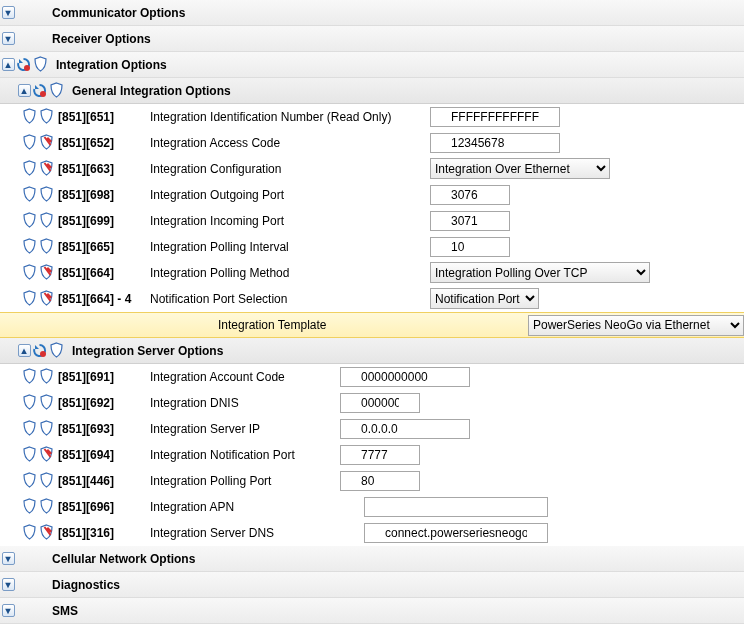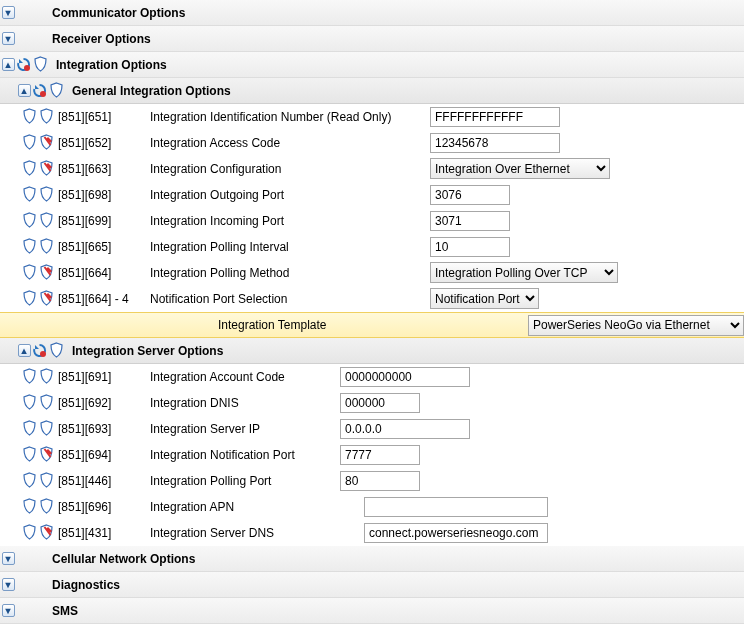--- a/index.html
+++ b/index.html
@@ -32,28 +32,28 @@
   .template-row {
     background: linear-gradient(#fff9d8,#fff1b8);
     border-top: 1px solid #f0d060;
     border-bottom: 1px solid #f0d060;
     gap: 30px;
   }
   .cell-expand { width: 16px; display:flex; justify-content:center; align-items:center; }
   .cell-icons { display:flex; align-items:center; gap:2px; padding:0 4px 0 0; }
   .cell-icons.indent2 { padding-left: 6px; }
   .cell-label { flex: 0 0 auto; padding-right:8px; }
-  .codecol { width: 92px; flex:0 0 92px; }
+  .codecol { width: 92px; flex:0 0 92px;font-weight:bold; }
   .desccol { flex: 0 0 auto; }
   .gen .desccol { width: 280px; }
   .srv .desccol { width: 190px; }
   .cell-val { flex: 0 0 auto; }
   input[type="text"] {
     font: inherit;
-    padding: 2px 4px;
+    padding: 2px 20px;
     border: 1px solid #a7a7a7;
     height: 20px;
   }
   .w130 { width: 130px; }
   .w80 { width: 80px; }
   .w220 { width: 184px; margin-left: 24px; }
   select {
     font: inherit;
     border: 1px solid #a7a7a7;
     height: 21px;
@@ -269,21 +269,21 @@
           </svg>
         </span>
       <span class="shield">
           <svg width="15" height="16" viewBox="0 0 15 16">
             <use href="#shield-red"></use>
           </svg>
         </span>
     </div>
     <div class="cell-label codecol">[851][664]</div>
     <div class="cell-label desccol">Integration Polling Method</div>
-    <div class="cell-val"><select style="width:188px"><option>Integration Polling Over TCP</option></select></div>
+    <div class="cell-val"><select style="width:220px"><option>Integration Polling Over TCP</option></select></div>
   </div>
     <div class="row gen">
     <div class="indent-pad1"></div>
     <div class="cell-icons indent2">
       <span class="shield">
           <svg width="15" height="16" viewBox="0 0 15 16">
             <use href="#shield-plain"></use>
           </svg>
         </span>
       <span class="shield">
@@ -435,21 +435,21 @@
           <svg width="15" height="16" viewBox="0 0 15 16">
             <use href="#shield-plain"></use>
           </svg>
         </span>
       <span class="shield">
           <svg width="15" height="16" viewBox="0 0 15 16">
             <use href="#shield-red"></use>
           </svg>
         </span>
     </div>
-    <div class="cell-label codecol">[851][431]</div>
+    <div class="cell-label codecol">[851][316]</div>
     <div class="cell-label desccol">Integration Server DNS</div>
     <div class="cell-val"><input type="text" class="w220" value="connect.powerseriesneogo.com" style=""></div>
   </div>
     <div class="row sec-header">
     <div class="cell-expand">
         <span class="exp">▾</span>
       </div>
     <div class="indent-pad2"></div>
     <div class="h-title">Cellular Network Options</div>
   </div>

